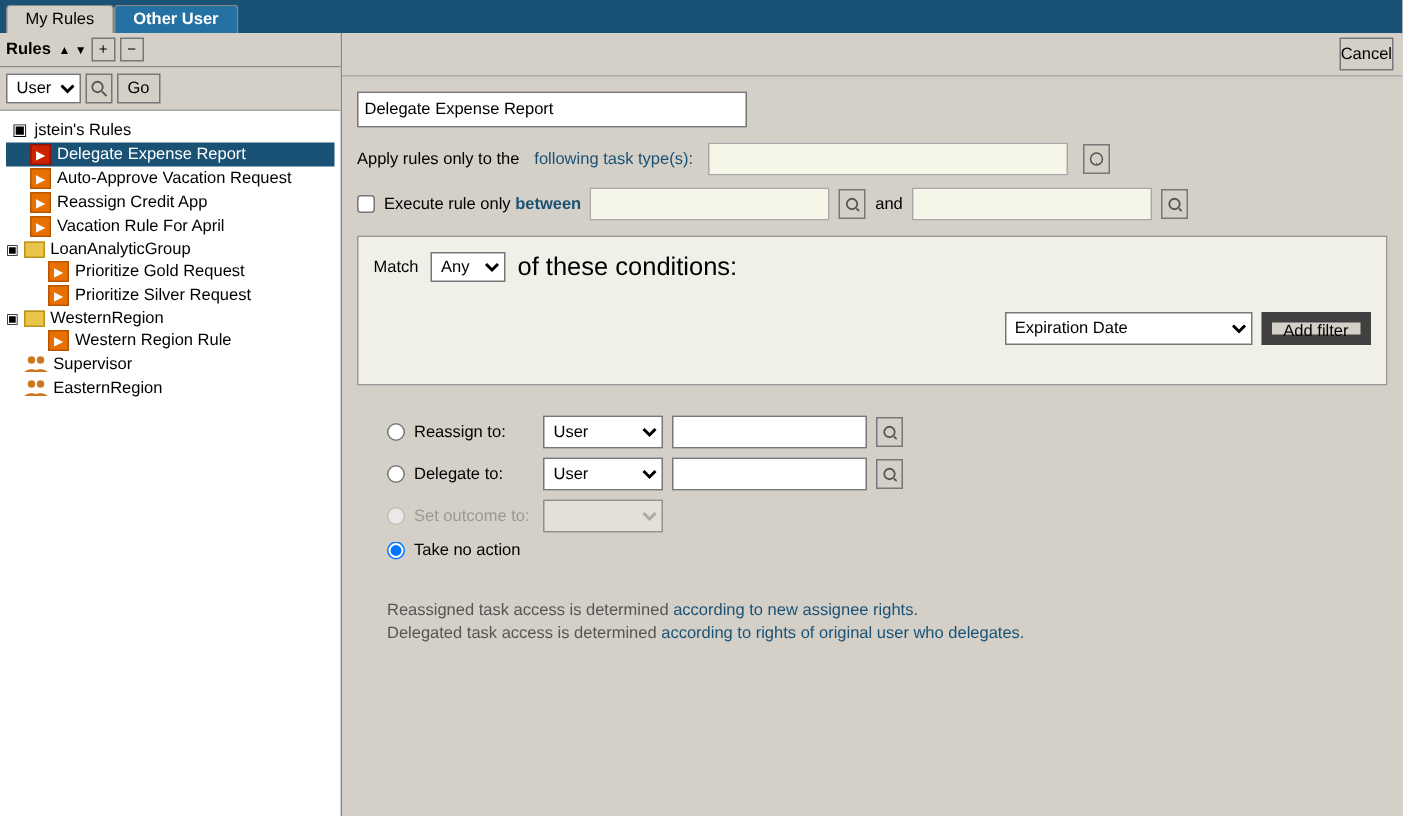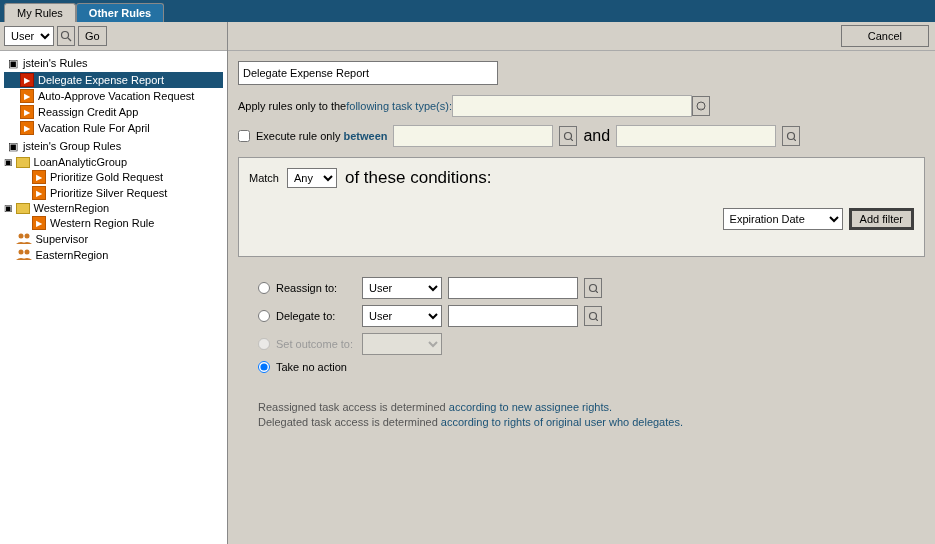--- a/index.html
+++ b/index.html
@@ -152,21 +152,21 @@
 
     .right-toolbar {
       display: flex;
       justify-content: flex-end;
       padding: 3px 6px;
       border-bottom: 1px solid #aaa;
       background: #d4d0c8;
     }
     .cancel-btn {
       height: 22px;
-      padding: 0 26px;
+      padding: 0 0;
       border: 1px solid #777;
       background: #d4d0c8;
       font-size: 11px;
       cursor: pointer;
     }
 
     .right-content {
       flex: 1;
       padding: 10px;
       overflow-y: auto;
@@ -179,21 +179,21 @@
       background: #fff;
       font-size: 11px;
       padding: 0 4px;
       margin-bottom: 10px;
     }
 
     .field-row {
       display: flex;
       align-items: center;
       margin-bottom: 8px;
-      gap: 0;
+      gap: 10px;
     }
     .field-label {
       font-size: 11px;
       color: #000;
     }
     .field-label.blue {
       color: #1a5276;
     }
     .task-type-input {
       width: 240px;
@@ -232,21 +232,21 @@
       font-weight: bold;
     }
     .between-input {
       width: 160px;
       height: 22px;
       border: 1px solid #aaa;
       background: #f5f5e8;
       font-size: 11px;
     }
     .and-label {
-      font-size: 16px;
+      font-size: 11px;
     }
 
     
     .conditions-box {
       border: 1px solid #999;
       background: #f0efe8;
       padding: 10px;
       margin-bottom: 12px;
       min-height: 100px;
     }
@@ -273,26 +273,26 @@
       align-items: center;
       gap: 6px;
       margin-top: 20px;
     }
     .filter-select {
       height: 22px;
       border: 1px solid #777;
       font-size: 11px;
       background: #fff;
       padding: 0 2px;
-      width: 120px;
+      width: 165px;
     }
     .add-filter-btn {
       height: 22px;
       padding: 0 8px;
-      border: 3px solid #404040;
+      border: 7px solid #404040;
       background: #d4d0c8;
       font-size: 11px;
       cursor: pointer;
     }
 
     
     .action-section {
       padding: 8px 20px;
     }
     .action-row {
@@ -388,27 +388,34 @@
       display: flex;
       align-items: center;
       justify-content: center;
     }
   </style>
 </head>
 <body>
 
 <div class="tab-bar">
   <div class="tab">My Rules</div>
-  <div class="tab active">Other Rules</div>
+  <div class="tab active">Other User</div>
 </div>
 
 <div class="main-container">
 
   <div class="left-panel">
 
+    <div class="rules-toolbar">
+      <span class="rules-label">Rules</span>
+      <span style="font-size:8px; cursor:pointer;">▲</span>
+      <span style="font-size:8px; cursor:pointer;">▼</span>
+      <div class="toolbar-btn">+</div>
+      <div class="toolbar-btn">−</div>
+    </div>
 
     <div class="search-row">
       <select class="search-select">
         <option>User</option>
       </select>
       <div class="search-icon-btn">
         <svg width="12" height="12" viewBox="0 0 12 12">
           <circle cx="5" cy="5" r="3.5" fill="none" stroke="#555" stroke-width="1.2"></circle>
           <line x1="8" y1="8" x2="11" y2="11" stroke="#555" stroke-width="1.2"></line>
         </svg>
@@ -444,24 +451,20 @@
         <span>Reassign Credit App</span>
       </div>
 
       <div class="tree-item tree-level-1">
         <span class="rule-type-icon">
             <span style="color:#fff;font-size:8px;">▶</span>
           </span>
         <span>Vacation Rule For April</span>
       </div>
 
-      <div class="tree-section-label tree-level-0" style="margin-top:4px;">
-        <span class="expander">▣ </span>
-        <span>jstein's Group Rules</span>
-      </div>
 
       <div class="group-folder tree-level-1">
         <span style="margin-right:3px; font-size:9px;">▣</span>
         <span class="folder-icon"></span>
         <span>LoanAnalyticGroup</span>
       </div>
 
       <div class="tree-item tree-level-2">
         <span class="rule-type-icon">
             <span style="color:#fff;font-size:8px;">▶</span>

